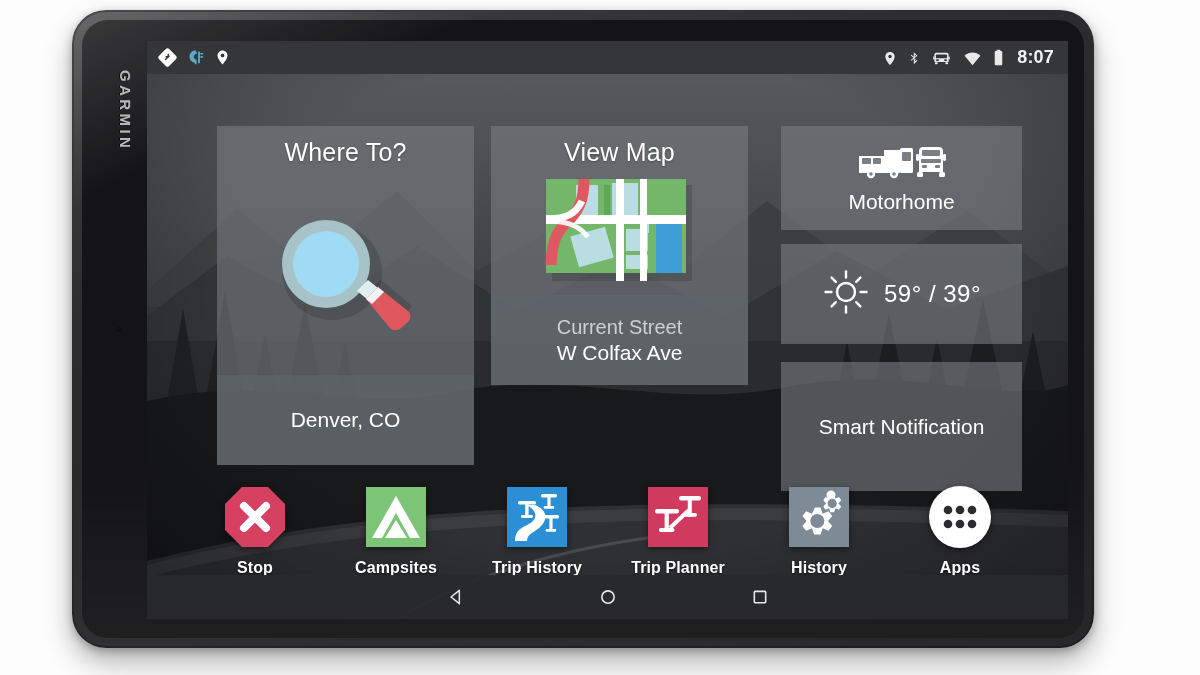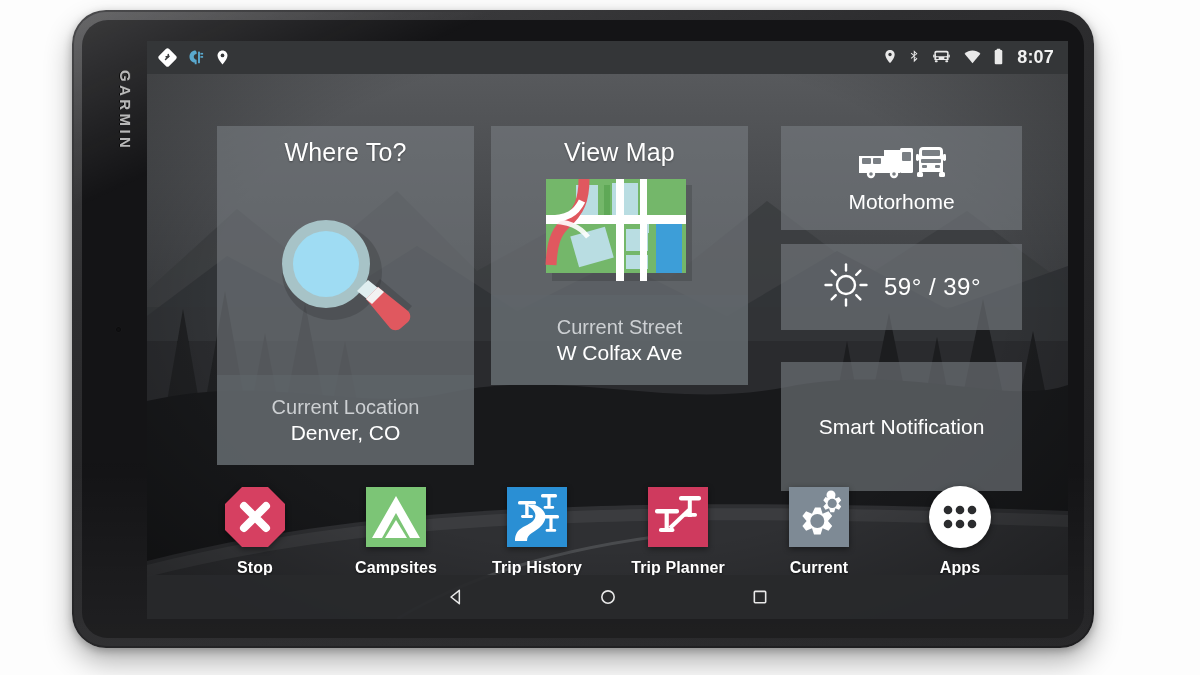--- a/index.html
+++ b/index.html
@@ -50,21 +50,21 @@
     background:linear-gradient(180deg,#5b5d60 0%, #4d4f52 45%, #3c3e41 100%); }
   #wp-svg{ position:absolute; inset:0; width:100%; height:100%; }
 
   
   #statusbar{
     position:absolute; left:0; top:0; width:100%; height:33px;
     background:#343638; display:flex; align-items:center;
     padding:0 14px 0 11px; z-index:5;
   }
   #status-left{ display:flex; align-items:center; gap:9px; }
-  #status-right{ margin-left:auto; display:flex; align-items:flex-start; gap:10px; }
+  #status-right{ margin-left:auto; display:flex; align-items:flex-end; gap:10px; }
   .sb-icon{ display:block; }
   #clock{ color:#f2f2f2; font-size:18px; font-weight:700; letter-spacing:.2px; margin-left:3px;}
 
   
   #home{ position:absolute; left:0; top:33px; width:100%; height:545px; z-index:4; }
 
   .bigcard{
     position:absolute; background:rgba(120,125,130,.60);
     display:flex; flex-direction:column; align-items:center;
     backdrop-filter:none;
@@ -82,21 +82,21 @@
   }
   .bc-foot-top{ color:#cdd0d3; font-size:20px; font-weight:400; }
   .bc-foot-bot{ color:#ffffff; font-size:21px; font-weight:400; }
 
   .sidecard{
     position:absolute; left:634px; width:241px;
     background:rgba(120,125,130,.60);
     display:flex; flex-direction:column; align-items:center; justify-content:center;
   }
   #card-vehicle{ top:52px; height:104px; gap:4px; }
-  #card-weather{ top:170px; height:86px; flex-direction:row; gap:14px; }
+  #card-weather{ top:170px; height:100px; flex-direction:row; gap:14px; }
   #card-notify{ top:288px; height:129px; }
   .sc-label{ color:#fff; font-size:21px; font-weight:400; }
   #weather-temp{ color:#fff; font-size:24px; font-weight:400; letter-spacing:.5px; }
 
   
   #approw{
     position:absolute; left:0; top:410px; width:100%; height:100px;
     display:flex; align-items:flex-start; justify-content:center; gap:0px;
   }
   .app{
@@ -245,21 +245,20 @@
             <ellipse cx="72" cy="66" rx="50" ry="48" fill="#000" opacity=".14"></ellipse>
             <path d="M120 73 L152 100 L141 113 L110 87 Z" fill="#000" opacity=".14"></path>
             <circle cx="66" cy="58" r="44" fill="#a7c3c7"></circle>
             <circle cx="66" cy="58" r="33" fill="#9fdcf3"></circle>
             <path d="M97 85 L108 74 L118 82 L107 93 Z" fill="#dfeef0"></path>
             <path d="M106 93 L118 81 L148 105 C151 108 151 113 148 116 L141 122 C138 125 133 125 130 122 Z" fill="#e0585f"></path>
             <path d="M106 93 L118 81 L124 86 L112 98 Z" fill="#f2f2f2"></path>
           </svg>
         </div>
         <div class="bc-foot">
-          <div class="bc-foot-top">Current Location</div>
           <div class="bc-foot-bot">Denver, CO</div>
         </div>
       </div>
 
       <div class="bigcard" id="card-viewmap">
         <div class="bc-title">View Map</div>
         <div class="bc-art">
           <svg width="160" height="120" viewBox="0 0 160 120">
             <rect x="12" y="14" width="140" height="96" fill="#000" opacity=".14"></rect>
             <rect x="6" y="8" width="140" height="94" fill="#74b76a"></rect>
@@ -409,21 +408,21 @@
               <rect x="2" y="2" width="60" height="60" fill="#7e8a95"></rect>
               <g fill="#fff">
                 <path d="M44 10 m-4.5,0 a4.5,4.5 0 1,0 9,0 a4.5,4.5 0 1,0 -9,0"></path>
                 <path d="M44 9.5 L47.2 9.5 L48.4 13.6 L52 12.1 L54.2 15.3 L51.4 18.4 L54.2 21.5 L52 24.7 L48.4 23.2 L47.2 27.3 L43.3 27.3 L42.1 23.2 L38.5 24.7 L36.3 21.5 L39.1 18.4 L36.3 15.3 L38.5 12.1 L42.1 13.6 Z"></path>
                 <circle cx="45.2" cy="18.4" r="4.6" fill="#7e8a95"></circle>
                 <path d="M28 22.5 L33.6 22.5 L35.6 28.8 L41.5 26.2 L45.2 31 L41 36 L45.2 41 L41.5 45.8 L35.6 43.2 L33.6 49.5 L27 49.5 L25 43.2 L19.1 45.8 L15.4 41 L19.6 36 L15.4 31 L19.1 26.2 L25 28.8 Z"></path>
                 <circle cx="30.3" cy="36" r="7" fill="#7e8a95"></circle>
               </g>
             </svg>
           </span>
-          <span class="app-label">Current</span>
+          <span class="app-label">History</span>
         </div>
 
         <div class="app">
           <span class="app-ico">
             <svg width="64" height="64" viewBox="0 0 64 64">
               <circle cx="32" cy="32" r="31" fill="#fff"></circle>
               <g fill="#2b2c2e">
                 <circle cx="20" cy="25" r="4.3"></circle>
                   <circle cx="32" cy="25" r="4.3"></circle>
                   <circle cx="44" cy="25" r="4.3"></circle>

